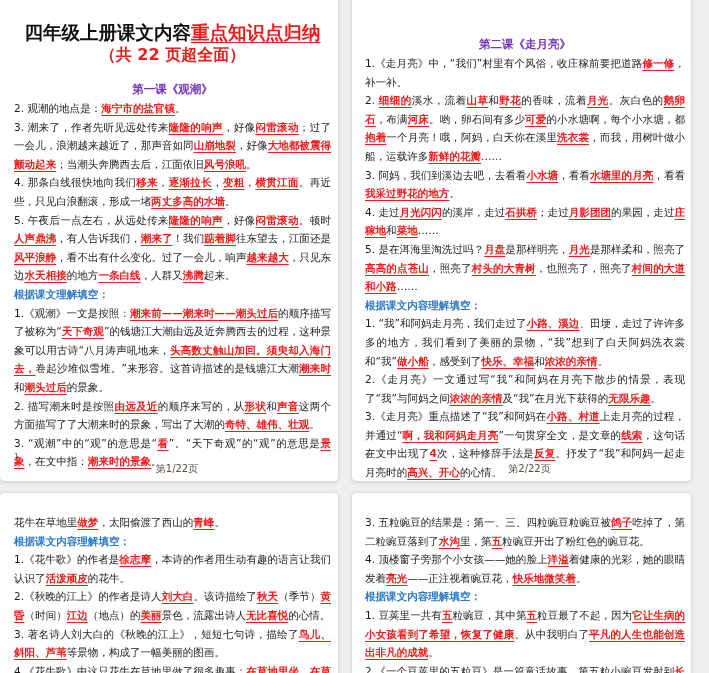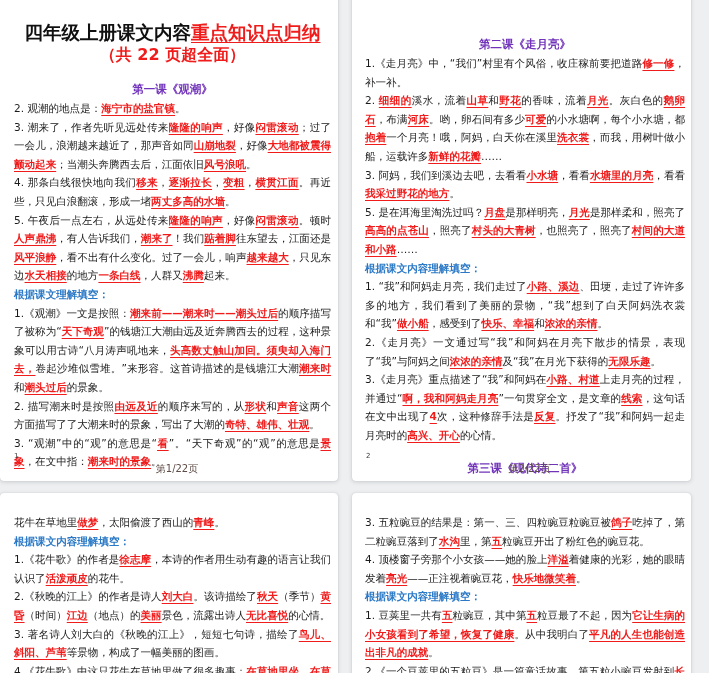--- a/index.html
+++ b/index.html
@@ -64,20 +64,21 @@
     <div class="note-mark">1</div>
     <div class="page-footer">第1/22页</div>
   </div>
 
   <div class="page" id="p2">
     <div class="content">
         <div class="blk course"><span class="s-c">第二课《走月亮》</span></div>
         <div class="blk p"><span class="s-k">1.《走月亮》中，“我们”村里有个风俗，收庄稼前要把道路</span><span class="s-ru">修一修</span><span class="s-k">，补一补。</span></div>
         <div class="blk p"><span class="s-k">2. </span><span class="s-ru">细细的</span><span class="s-k">溪水，流着</span><span class="s-ru">山草</span><span class="s-k">和</span><span class="s-ru">野花</span><span class="s-k">的香味，流着</span><span class="s-ru">月光</span><span class="s-k">。灰白色的</span><span class="s-ru">鹅卵石</span><span class="s-k">，布满</span><span class="s-ru">河床</span><span class="s-k">。哟，卵石间有多少</span><span class="s-ru">可爱</span><span class="s-k">的小水塘啊，每个小水塘，都</span><span class="s-ru">抱着</span><span class="s-k">一个月亮！哦，阿妈，白天你在溪里</span><span class="s-ru">洗衣裳</span><span class="s-k">，而我，用树叶做小船，运载许多</span><span class="s-ru">新鲜的花瓣</span><span class="s-k">……</span></div>
         <div class="blk p"><span class="s-k">3. 阿妈，我们到溪边去吧，去看看</span><span class="s-ru">小水塘</span><span class="s-k">，看看</span><span class="s-ru">水塘里的月亮</span><span class="s-k">，看看</span><span class="s-ru">我采过野花的地方</span><span class="s-k">。</span></div>
+        <div class="blk p"><span class="s-k">4. 走过</span><span class="s-ru">月光闪闪</span><span class="s-k">的溪岸，走过</span><span class="s-ru">石拱桥</span><span class="s-k">；走过</span><span class="s-ru">月影团团</span><span class="s-k">的果园，走过</span><span class="s-ru">庄稼地</span><span class="s-k">和</span><span class="s-ru">菜地</span><span class="s-k">……</span></div>
         <div class="blk p"><span class="s-k">5. 是在洱海里淘洗过吗？</span><span class="s-ru">月盘</span><span class="s-k">是那样明亮，</span><span class="s-ru">月光</span><span class="s-k">是那样柔和，照亮了</span><span class="s-ru">高高的点苍山</span><span class="s-k">，照亮了</span><span class="s-ru">村头的大青树</span><span class="s-k">，也照亮了，照亮了</span><span class="s-ru">村间的大道和小路</span><span class="s-k">……</span></div>
         <div class="blk fill"><span class="s-b">根据课文内容理解填空：</span></div>
         <div class="blk p"><span class="s-k">1. “我”和阿妈走月亮，我们走过了</span><span class="s-ru">小路、溪边</span><span class="s-k">、田埂，走过了许许多多的地方，我们看到了美丽的景物，“我”想到了白天阿妈洗衣裳和“我”</span><span class="s-ru">做小船</span><span class="s-k">，感受到了</span><span class="s-ru">快乐、幸福</span><span class="s-k">和</span><span class="s-ru">浓浓的亲情</span><span class="s-k">。</span></div>
         <div class="blk p"><span class="s-k">2.《走月亮》一文通过写“我”和阿妈在月亮下散步的情景，表现了“我”与阿妈之间</span><span class="s-ru">浓浓的亲情</span><span class="s-k">及“我”在月光下获得的</span><span class="s-ru">无限乐趣</span><span class="s-k">。</span></div>
         <div class="blk p"><span class="s-k">3.《走月亮》重点描述了“我”和阿妈在</span><span class="s-ru">小路、村道</span><span class="s-k">上走月亮的过程，并通过“</span><span class="s-ru">啊，我和阿妈走月亮</span><span class="s-k">”一句贯穿全文，是文章的</span><span class="s-ru">线索</span><span class="s-k">，这句话在文中出现了</span><span class="s-ru">4</span><span class="s-k">次，这种修辞手法是</span><span class="s-ru">反复</span><span class="s-k">。抒发了“我”和阿妈一起走月亮时的</span><span class="s-ru">高兴、开心</span><span class="s-k">的心情。</span></div>
         <div class="blk course"><span class="s-c">第三课《现代诗二首》</span></div>
       </div>
     <div class="note-mark">2</div>
     <div class="page-footer">第2/22页</div>
   </div>

